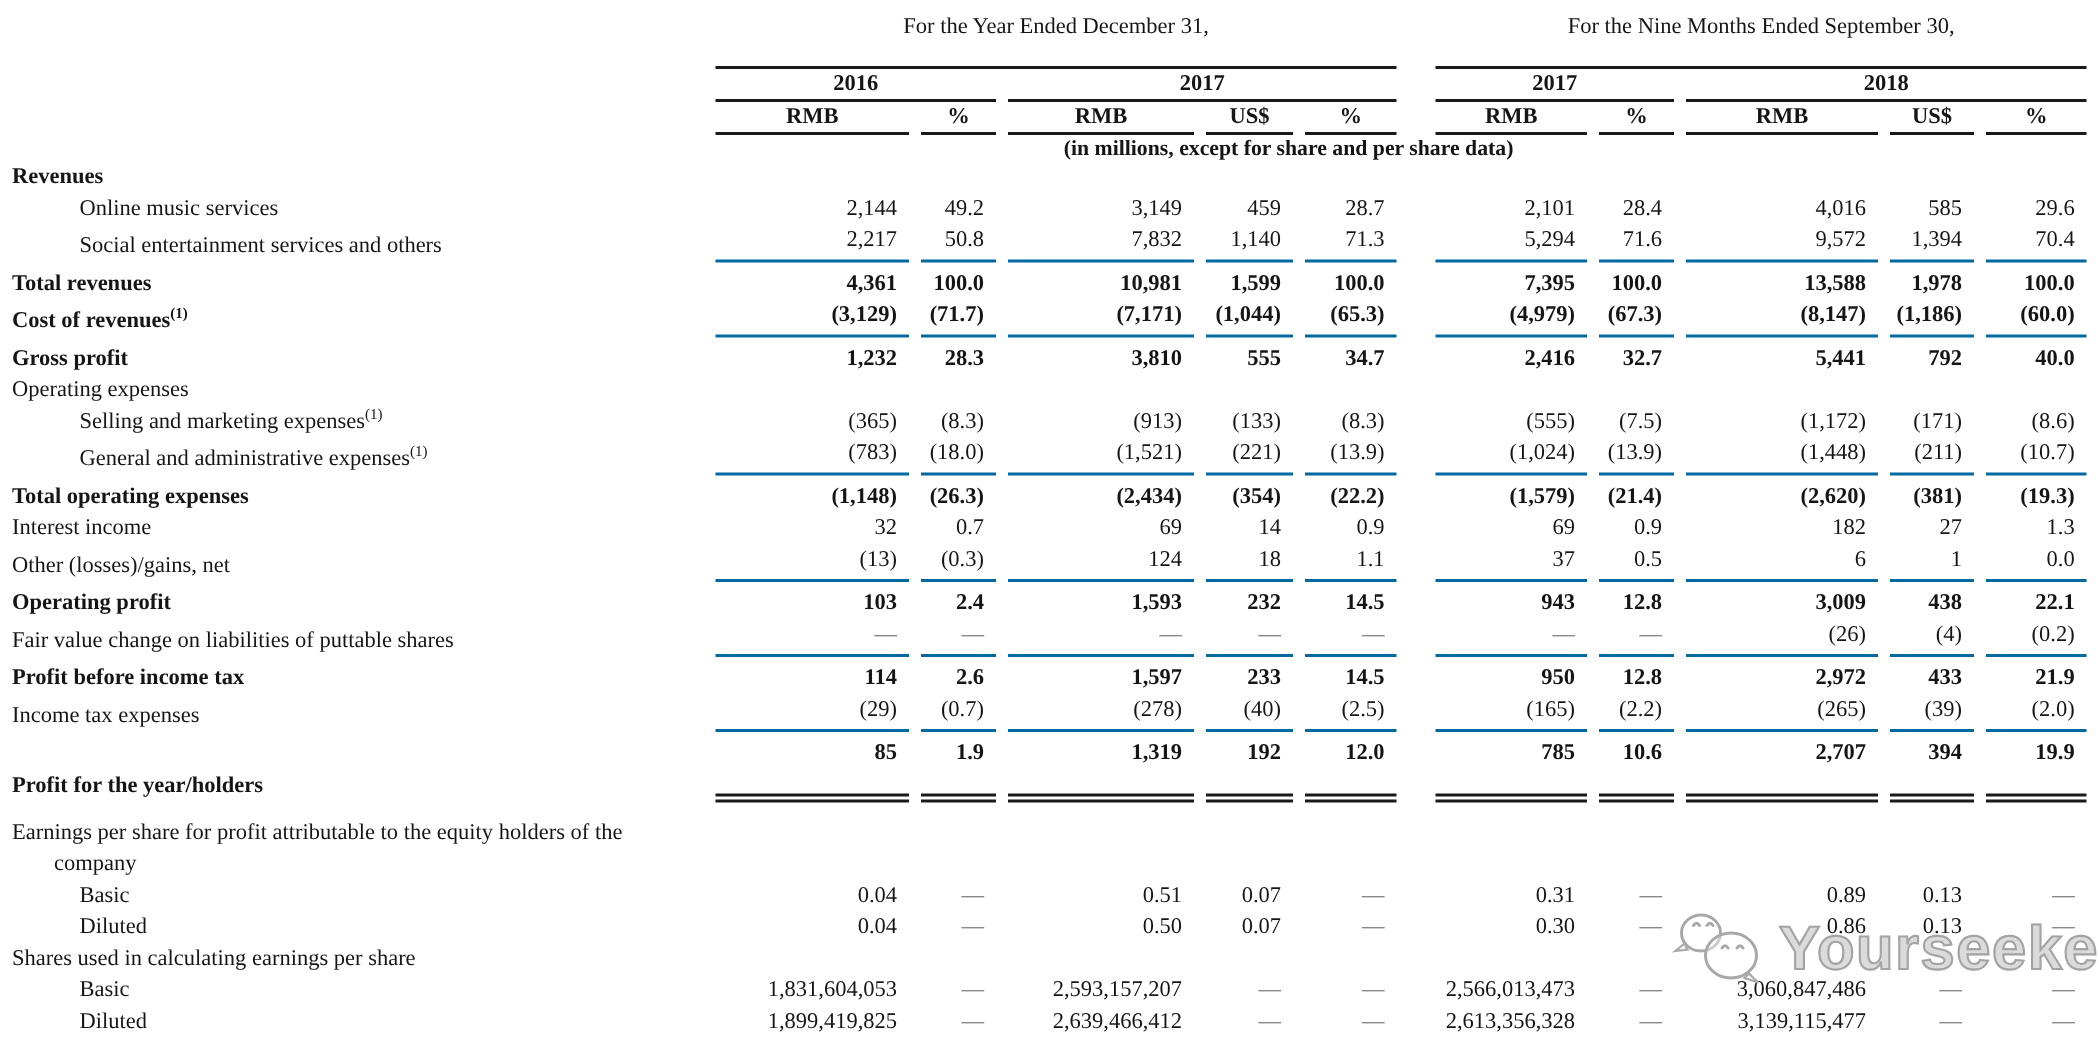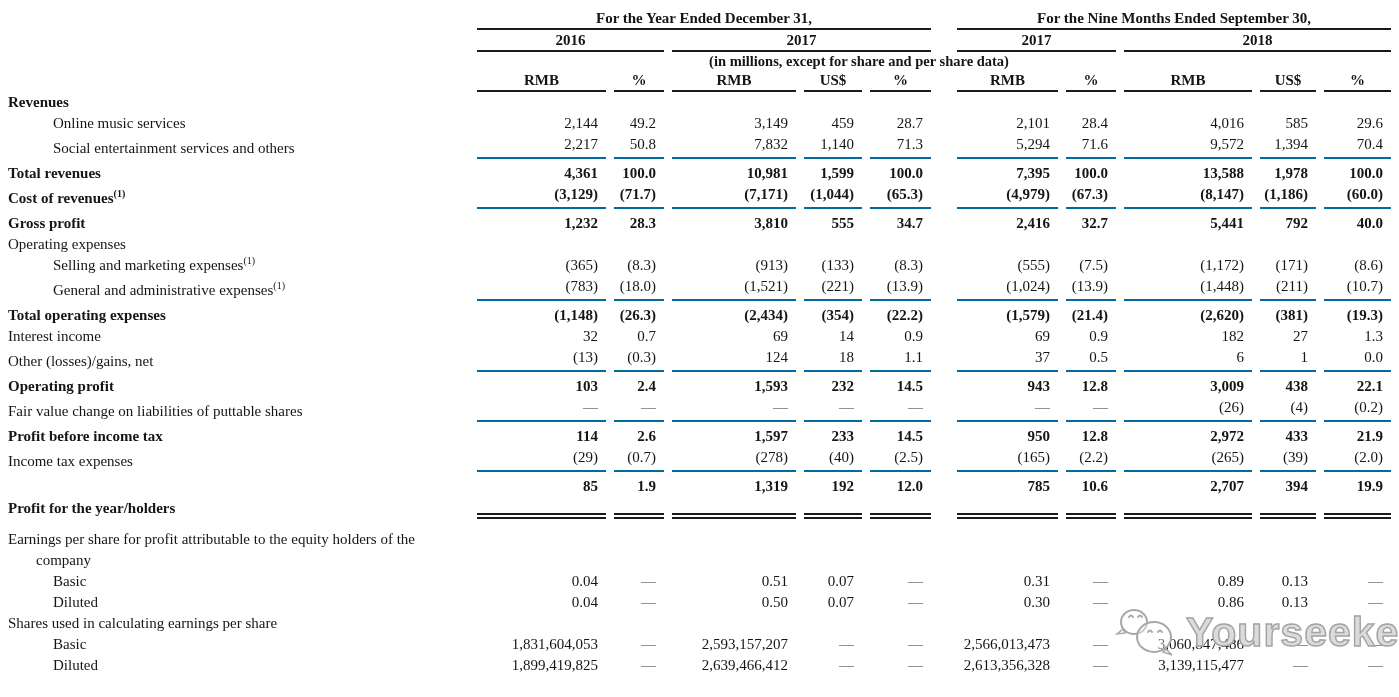--- a/index.html
+++ b/index.html
@@ -8,21 +8,21 @@
     width:1399px; height:697px; overflow:hidden; position:relative;
     background:#ffffff; color:#151515;
     font-family:"Liberation Serif", serif;
   }
   table#fin {
     border-collapse:separate; border-spacing:8px 0;
     table-layout:fixed; width:1399px; margin-top:3px;
   }
   th, td { padding:0; font-size:15px; line-height:21px; vertical-align:bottom; font-weight:normal; }
   
-  th.grp  { font-weight:bold; text-align:center; border-bottom:2px solid #1a1a1a; padding-top:5px; padding-bottom:0; line-height:20px; }
+  th.grp  { font-weight:normal; text-align:center; border-bottom:2px solid #1a1a1a; padding-top:5px; padding-bottom:16px; line-height:20px; }
   th.yr   { font-weight:bold; text-align:center; border-bottom:2px solid #1a1a1a; line-height:20px;margin-top:28px; }
   th.colh { font-weight:bold; text-align:center; border-bottom:2px solid #1a1a1a; line-height:20px; }
   td.note { font-weight:bold; text-align:center; font-size:14.5px; line-height:18px; padding-right:150px; }
   
   td.lbl { text-align:left; }
   td.lbl.bold { font-weight:bold; }
   td.lbl.indent { padding-left:45px; }
   td.lbl.wrap { padding-left:28px; text-indent:-28px; }
   td.val { text-align:right; padding-right:8px; }
   td.val.b { font-weight:bold; }
@@ -73,35 +73,35 @@
     <tr>
       <td></td>
       <th class="yr" colspan="2">2016</th>
       <th class="yr" colspan="3">2017</th>
       <td></td>
       <th class="yr" colspan="2">2017</th>
       <th class="yr" colspan="3">2018</th>
     </tr>
     <tr>
       <td></td>
-      <td class="note" colspan="11">(in millions, except for share and per share data)</td>
-    </tr>
-    <tr>
-      <td></td>
       <th class="colh">RMB</th>
       <th class="colh">%</th>
       <th class="colh">RMB</th>
       <th class="colh">US$</th>
       <th class="colh">%</th>
       <td></td>
       <th class="colh">RMB</th>
       <th class="colh">%</th>
       <th class="colh">RMB</th>
       <th class="colh">US$</th>
       <th class="colh">%</th>
+    </tr>
+    <tr>
+      <td></td>
+      <td class="note" colspan="11">(in millions, except for share and per share data)</td>
     </tr>
   </thead>
   <tbody>
       <tr>
         <td class="lbl bold">Revenues</td>
         <td class="val b"></td>
         <td class="val b"></td>
         <td class="val b"></td>
         <td class="val b"></td>
         <td class="val b"></td>

